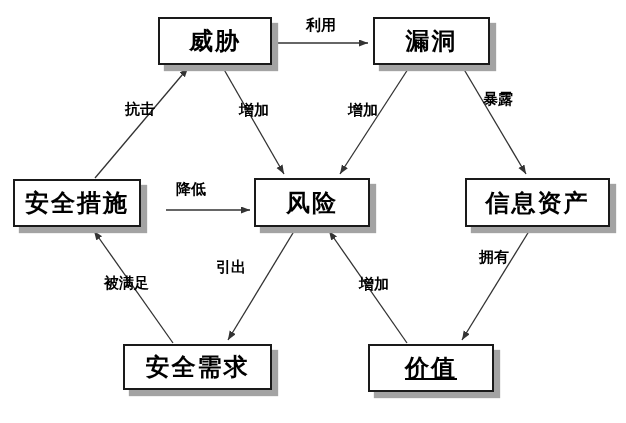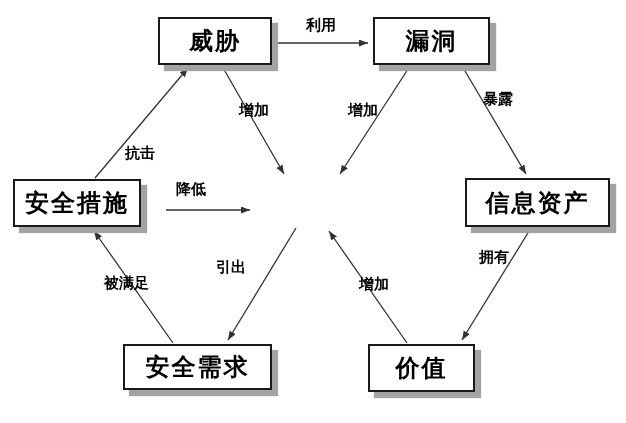--- a/index.html
+++ b/index.html
@@ -35,24 +35,24 @@
     font-size:15px;font-weight:bold;color:var(--text);
     white-space:nowrap;line-height:1;font-family:Liberation Serif, serif;
   }
   
   #n-threat   {left:158px;top:17px; width:114px;height:48px;}
   #n-vuln     {left:373px;top:17px; width:117px;height:48px;}
   #n-safeguard{left:13px; top:179px;width:128px;height:48px;}
   #n-risk     {left:254px;top:178px;width:116px;height:49px;}
   #n-asset    {left:465px;top:178px;width:145px;height:49px;}
   #n-secreq   {left:123px;top:344px;width:149px;height:46px;}
-  #n-value    {left:368px;top:344px;width:107px;height:48px;}
+  #n-value    {left:368px;top:344px;width:126px;height:48px;text-decoration:underline;}
   
   #e-exploit {left:306px;top:18px;}
-  #e-resist  {left:125px;top:102px;margin-top:44px;}
+  #e-resist  {left:125px;top:102px;}
   #e-inc1    {left:239px;top:103px;}
   #e-inc2    {left:348px;top:103px;}
   #e-expose  {left:483px;top:92px;}
   #e-reduce  {left:176px;top:182px;}
   #e-derive  {left:216px;top:260px;}
   #e-satisfy {left:104px;top:276px;}
   #e-inc3    {left:359px;top:277px;}
   #e-own     {left:479px;top:250px;}
 </style>
 </head>
@@ -80,20 +80,23 @@
 
   <div class="node" id="n-vuln">
     <span>漏洞</span>
   </div>
   <div class="node" id="n-threat">
     <span>威胁</span>
   </div>
   <div class="node" id="n-safeguard">
     <span>安全措施</span>
   </div>
+  <div class="node" id="n-risk">
+    <span>风险</span>
+  </div>
   <div class="node" id="n-secreq">
     <span>安全需求</span>
   </div>
   <div class="node" id="n-asset">
     <span>信息资产</span>
   </div>
   <div class="node" id="n-value">
     <span>价值</span>
   </div>
 

